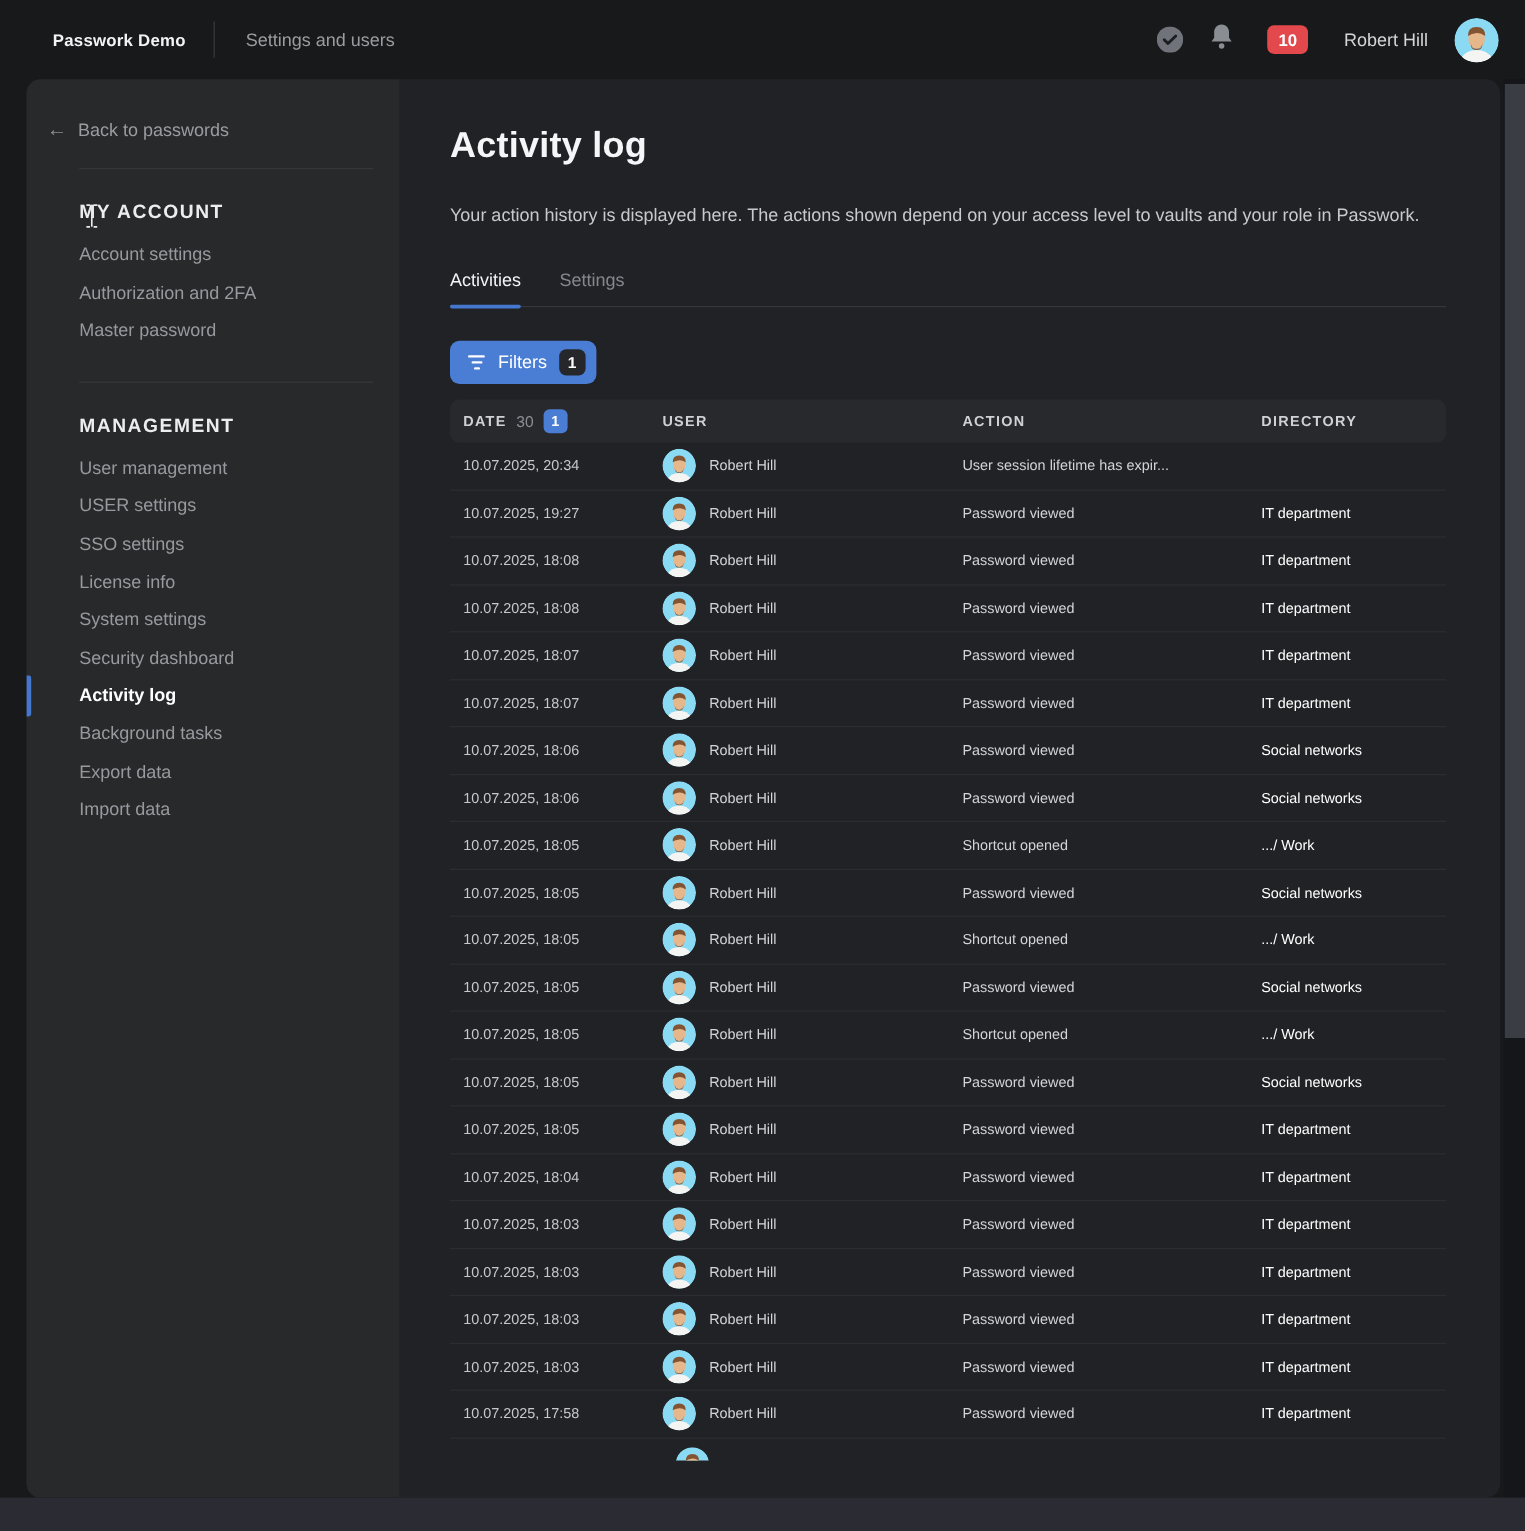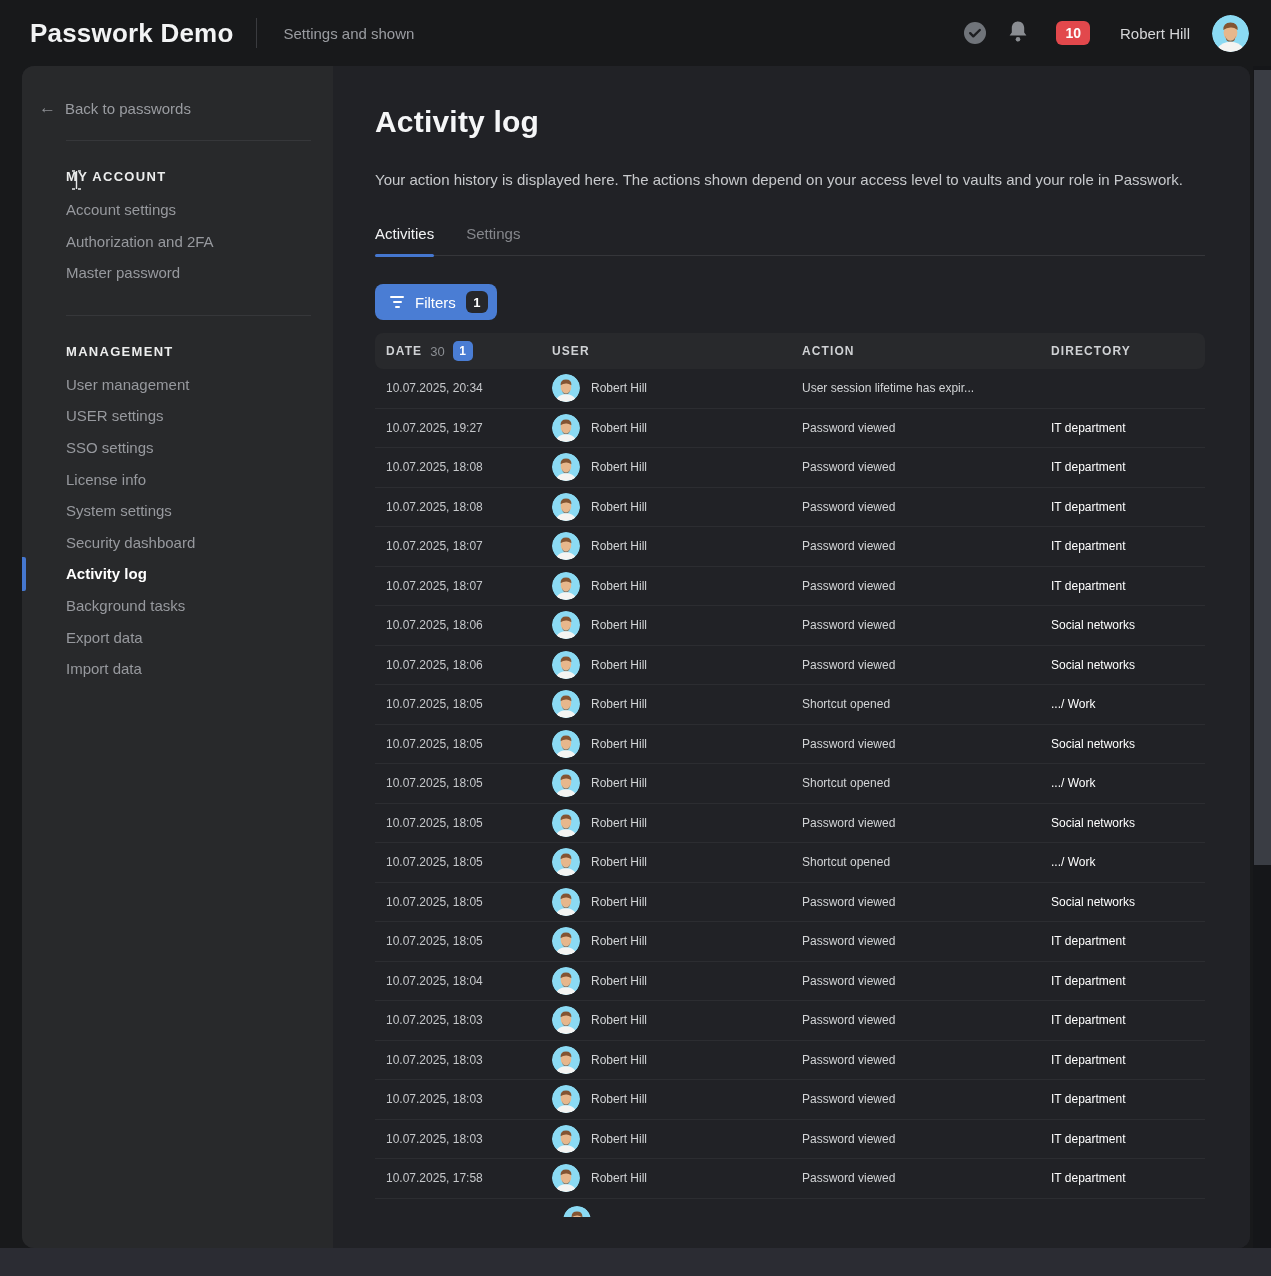--- a/index.html
+++ b/index.html
@@ -9,21 +9,21 @@
     background:#18191b;
     color:#d6d7d9;
     overflow:hidden;
     position:relative;
   }
   
   .topbar {
     position:absolute; top:0; left:0; width:1271px; height:66px;
     display:flex; align-items:center; background:#18191b;
   }
-  .brand { font-size:26px; font-weight:bold; color:#f2f3f4; margin-left:30px; letter-spacing:.2px; }
+  .brand { font-size:14px; font-weight:bold; color:#f2f3f4; margin-left:44px; letter-spacing:.2px; }
   .topbar-divider { width:1px; height:30px; background:#3a3b3f; margin:0 26px 0 23px; }
   .topbar-section { font-size:15px; color:#9a9ca1; }
   .topbar-right { margin-left:auto; display:flex; align-items:center; margin-right:22px; }
   .icon-btn { display:flex; align-items:center; justify-content:center; cursor:pointer; }
   .check-circle { margin-right:22px; }
   .bell-wrap { display:flex; align-items:center;gap:20px; }
   .notif-badge {
     background:#e2484c; color:#fff; font-size:14px; font-weight:bold;
     border-radius:6px; padding:4px 9px; margin-left:8px; line-height:1.2;
   }
@@ -33,21 +33,21 @@
   .card {
     position:absolute; left:22px; top:66px; width:1228px; height:1182px;
     border-radius:12px; overflow:hidden; display:flex; background:#212226;
   }
   
   .sidebar { width:311px; background:#28292b; padding:32px 0 0 0; position:relative; flex-shrink:0; }
   .back-link { display:flex; align-items:center; padding-left:17px; color:#9a9ca1; font-size:15px; cursor:pointer; }
   .back-arrow { font-size:17px; margin-right:9px; color:#8d8f94; }
   .side-divider { height:1px; background:#36373a; margin:22px 22px 0 44px; }
   .side-section-title {
-    color:#eceded; font-weight:bold; font-size:13px; letter-spacing:1.3px;
+    color:#eceded; font-weight:bold; font-size:16px; letter-spacing:1.3px;
     padding-left:44px; margin-top:28px; margin-bottom:10px;
   }
   .side-items { list-style:none; }
   .side-item {
     position:relative; font-size:15px; color:#97999e; line-height:31.6px;
     padding-left:44px; cursor:pointer; white-space:nowrap;
   }
   .side-item.active { color:#ffffff; font-weight:bold; }
   .side-item.active::before {
     content:""; position:absolute; left:0; top:-1px; width:4px; height:34px;
@@ -111,21 +111,21 @@
   .bottom-bar { position:absolute; left:0; bottom:0; width:1271px; height:28px; background:#2b2c33; }
   
   .text-cursor { position:absolute; left:71px; top:170px; color:#e8e9ea; }
 </style>
 </head>
 <body>
 
 <header class="topbar">
   <div class="brand">Passwork Demo</div>
   <div class="topbar-divider"></div>
-  <div class="topbar-section">Settings and shown</div>
+  <div class="topbar-section">Settings and users</div>
   <div class="topbar-right">
     <span class="icon-btn check-circle">
       <svg width="22" height="22" viewBox="0 0 22 22">
           <circle cx="11" cy="11" r="11" fill="#70747a"></circle>
           <path d="M6.2 11.2 l3.1 3.1 L15.8 8" stroke="#1d1e21" stroke-width="2.4" fill="none" stroke-linecap="round" stroke-linejoin="round"></path>
         </svg>
     </span>
     <span class="icon-btn bell-wrap">
       <span>
         <svg width="20" height="23" viewBox="0 0 20 23">

